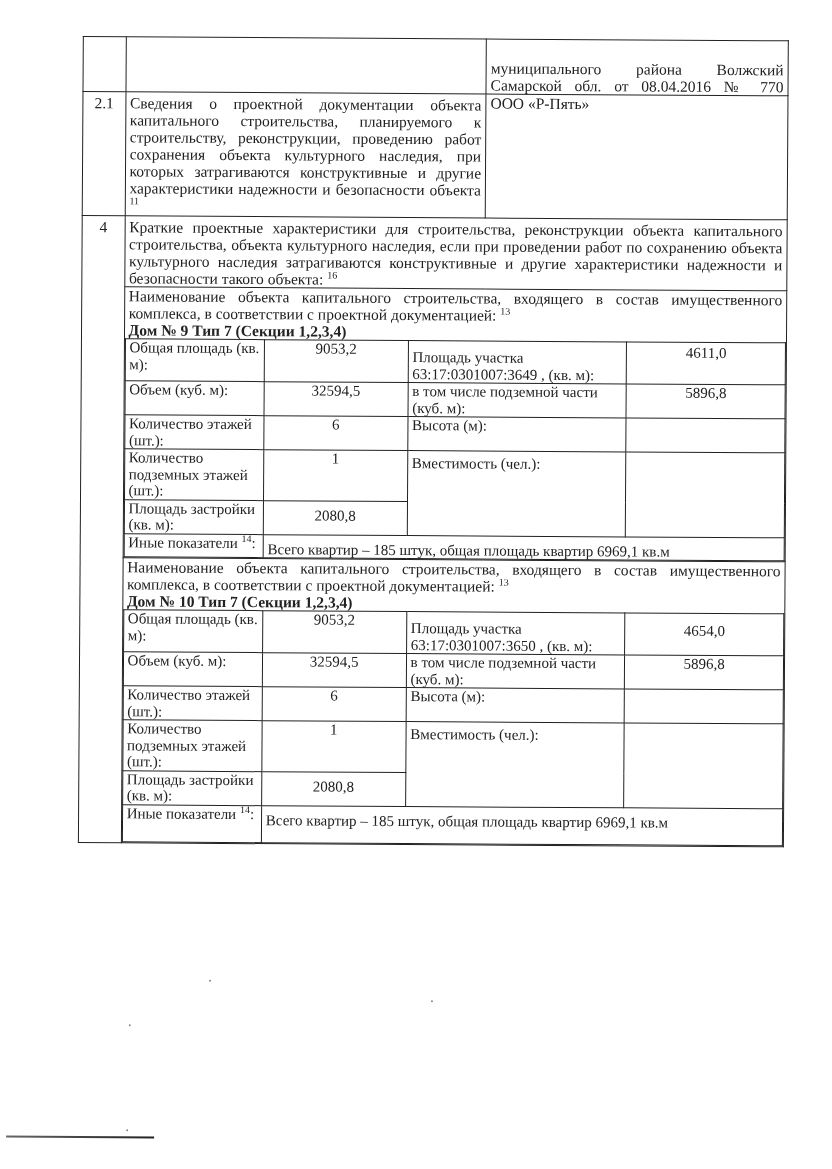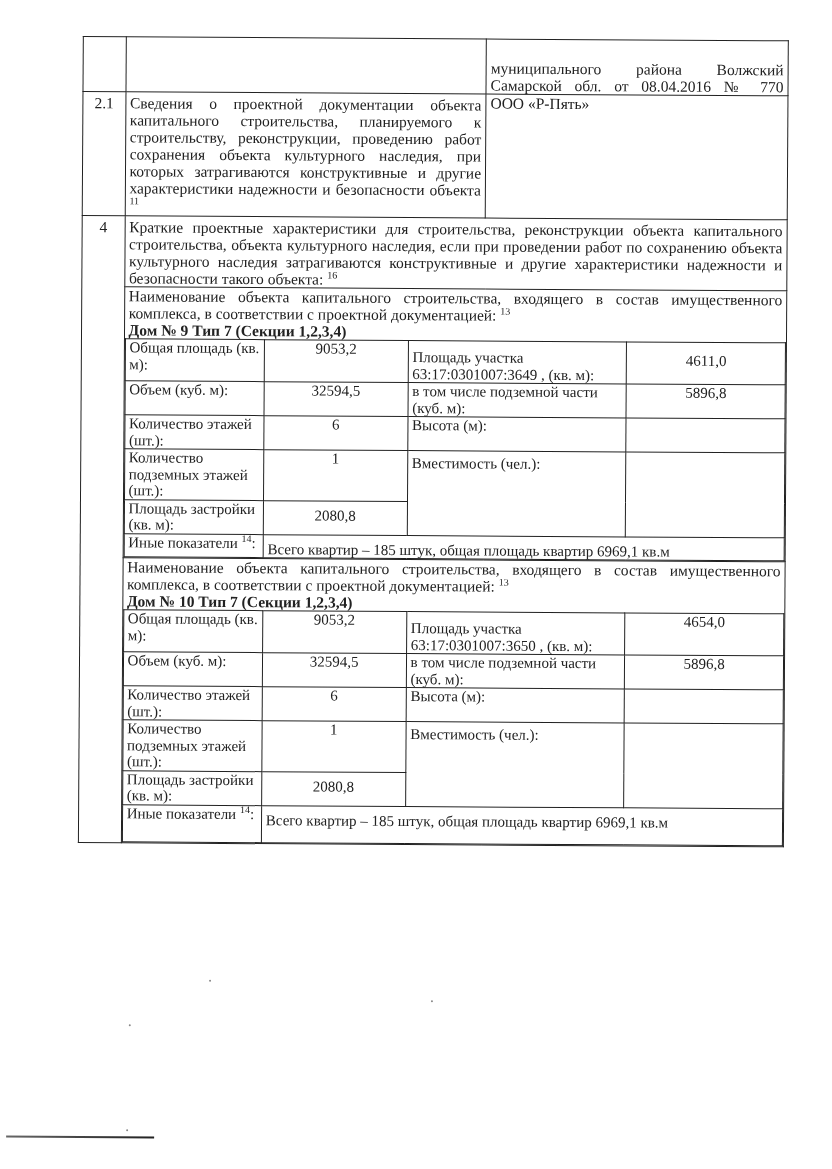--- a/index.html
+++ b/index.html
@@ -68,21 +68,21 @@
                 <col style="width:140px">
                 <col style="width:145px">
                 <col style="width:220px">
                 <col style="width:160px">
               </colgroup>
           <tbody>
                 <tr>
             <td>Общая площадь (кв. м):</td>
             <td class="val">9053,2</td>
             <td style="padding-top:8px">Площадь участка 63:17:0301007:3649 , (кв. м):</td>
-            <td class="val" style="padding-top:10px">4611,0</td>
+            <td class="val" style="padding-top:2px">4611,0</td>
           </tr>
           <tr>
             <td>Объем (куб. м):</td>
             <td class="val">32594,5</td>
             <td>в том числе подземной части (куб. м):</td>
             <td class="val">5896,8</td>
           </tr>
           <tr>
             <td>Количество этажей (шт.):</td>
             <td class="val">6</td>
@@ -123,21 +123,21 @@
                 <col style="width:140px">
                 <col style="width:145px">
                 <col style="width:220px">
                 <col style="width:160px">
               </colgroup>
           <tbody>
                 <tr>
             <td>Общая площадь (кв. м):</td>
             <td class="val">9053,2</td>
             <td style="padding-top:8px">Площадь участка 63:17:0301007:3650 , (кв. м):</td>
-            <td class="val" style="padding-top:0">4654,0</td>
+            <td class="val" style="padding-top:9px">4654,0</td>
           </tr>
           <tr>
             <td>Объем (куб. м):</td>
             <td class="val">32594,5</td>
             <td>в том числе подземной части (куб. м):</td>
             <td class="val">5896,8</td>
           </tr>
           <tr>
             <td>Количество этажей (шт.):</td>
             <td class="val">6</td>

